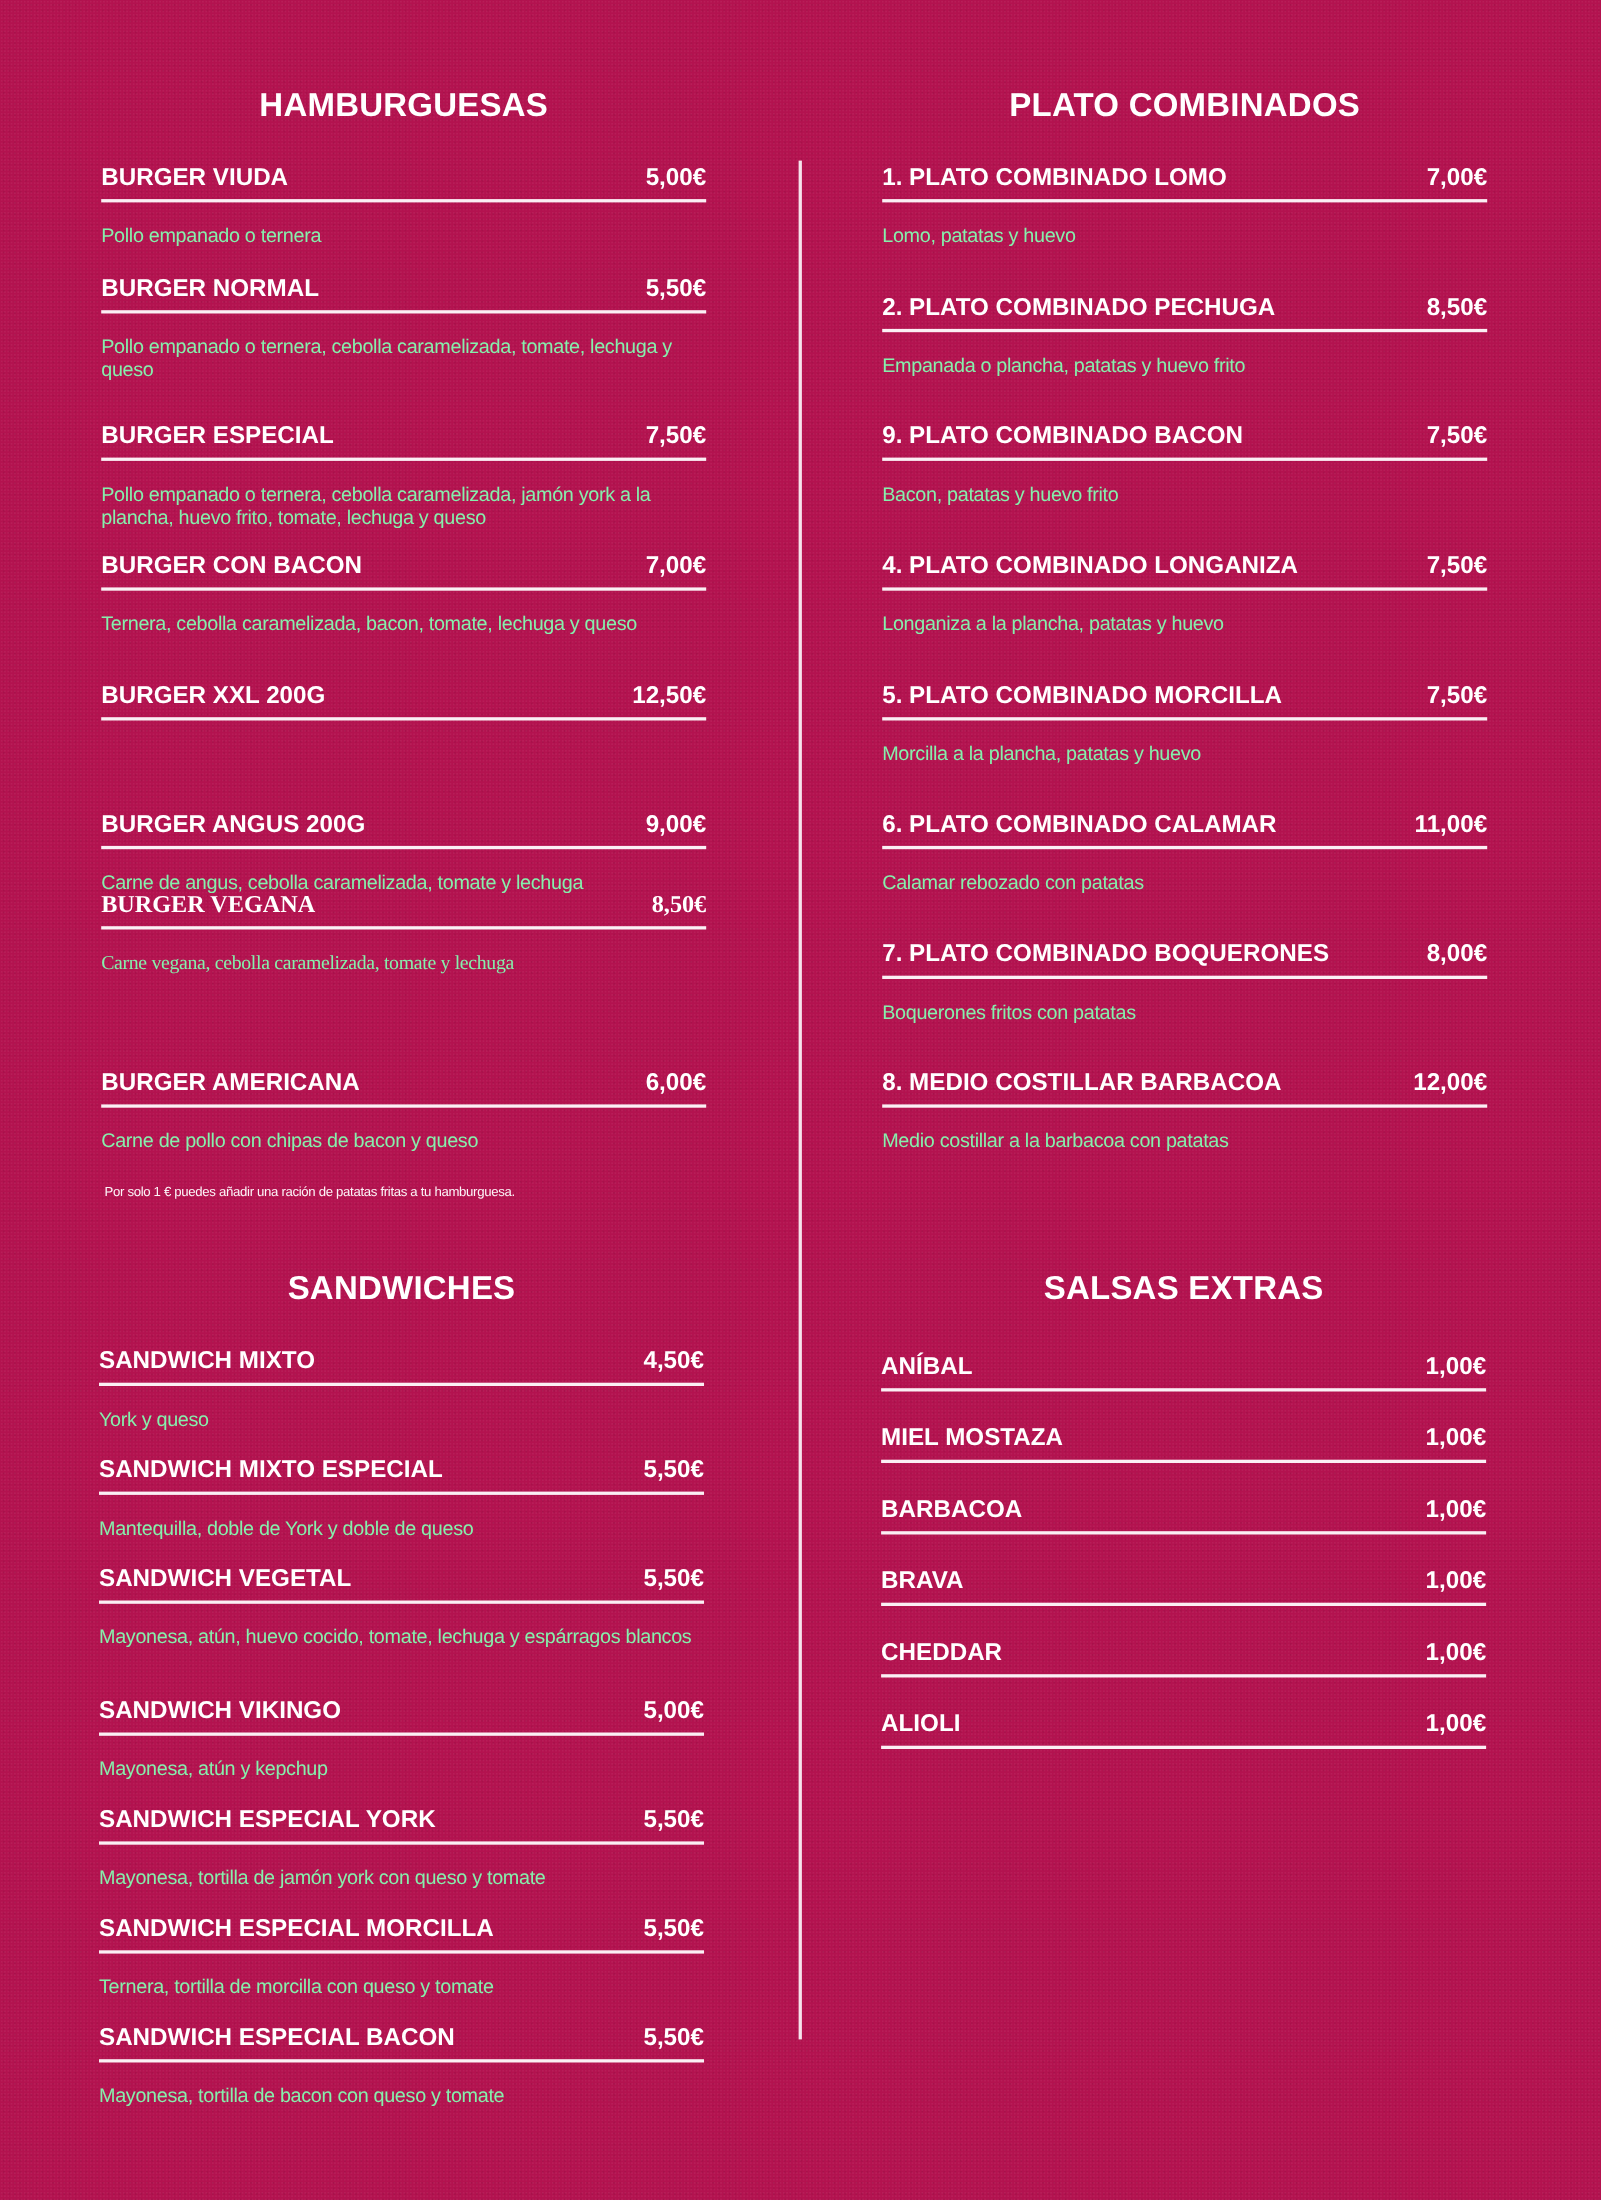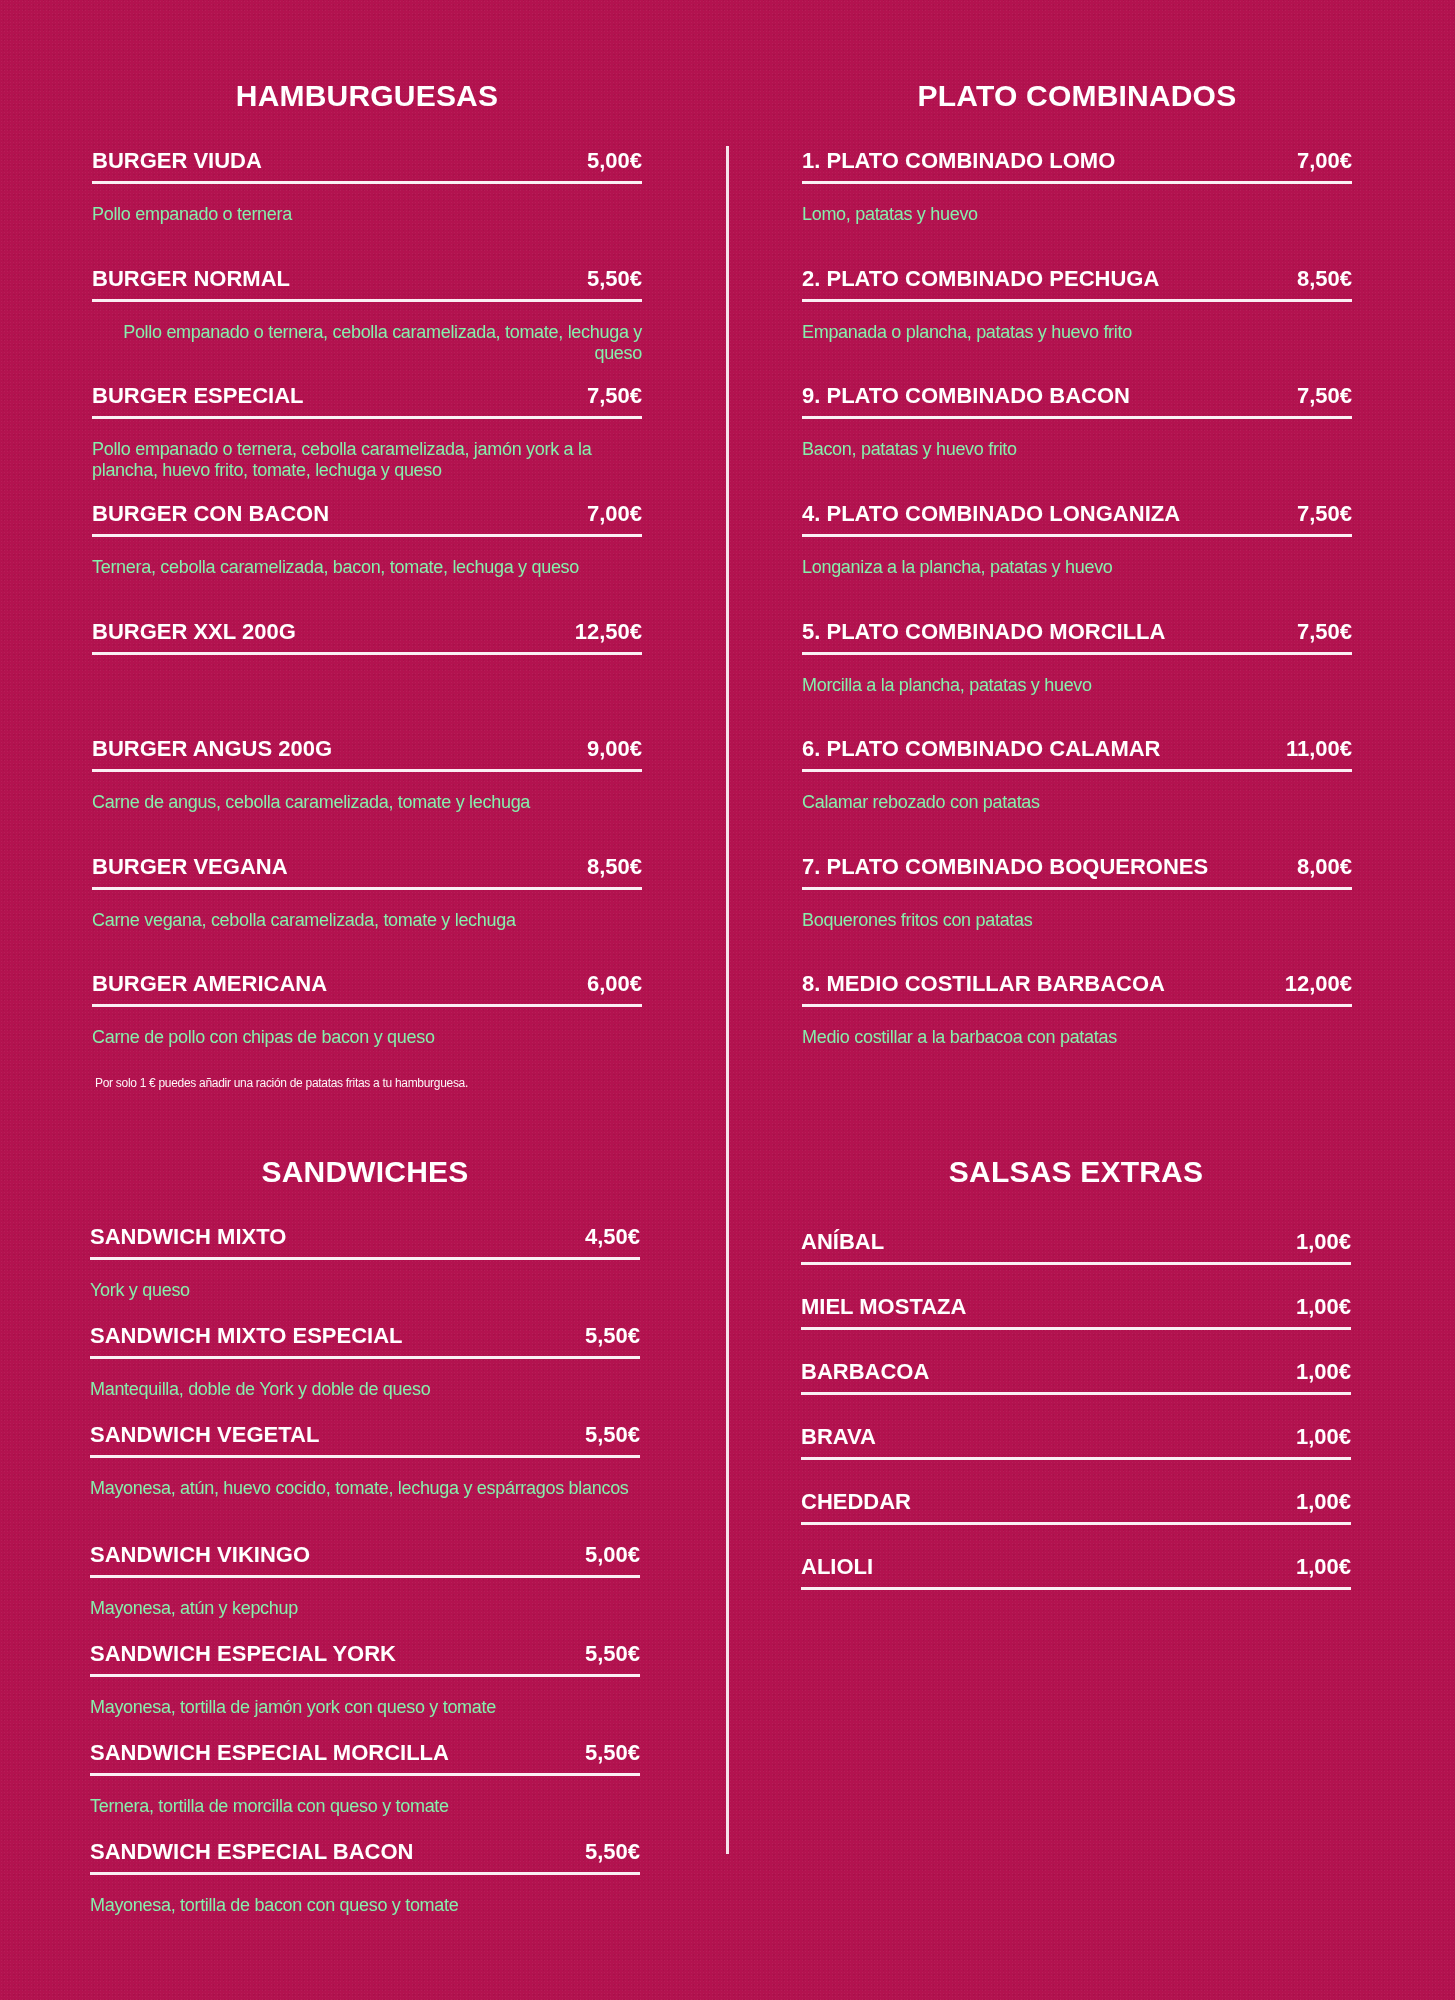--- a/index.html
+++ b/index.html
@@ -69,21 +69,21 @@
 <section class="section" style="left:92px; top:76px;">
   <h2 class="section-title">HAMBURGUESAS</h2>
 
   <div class="item" style="top:72px;">
     <div class="item-head">
         <span>BURGER VIUDA</span>
         <span>5,00€</span>
       </div>
     <div class="item-desc">Pollo empanado o ternera</div>
   </div>
-  <div class="item" style="top:190px;text-align:right;">
+  <div class="item" style="top:173px;">
     <div class="item-head">
         <span>BURGER NORMAL</span>
         <span>5,50€</span>
       </div>
     <div class="item-desc">Pollo empanado o ternera, cebolla caramelizada, tomate, lechuga y queso</div>
   </div>
   <div class="item" style="top:307px;">
     <div class="item-head">
         <span>BURGER ESPECIAL</span>
         <span>7,50€</span>
@@ -103,21 +103,21 @@
         <span>12,50€</span>
       </div>
   </div>
   <div class="item" style="top:660px;">
     <div class="item-head">
         <span>BURGER ANGUS 200G</span>
         <span>9,00€</span>
       </div>
     <div class="item-desc">Carne de angus, cebolla caramelizada, tomate y lechuga</div>
   </div>
-  <div class="item" style="top:778px;">
+  <div class="item" style="top:733px;font-family:Liberation Serif, serif;">
     <div class="item-head">
         <span>BURGER VEGANA</span>
         <span>8,50€</span>
       </div>
     <div class="item-desc">Carne vegana, cebolla caramelizada, tomate y lechuga</div>
   </div>
   <div class="item" style="top:895px;">
     <div class="item-head">
         <span>BURGER AMERICANA</span>
         <span>6,00€</span>

